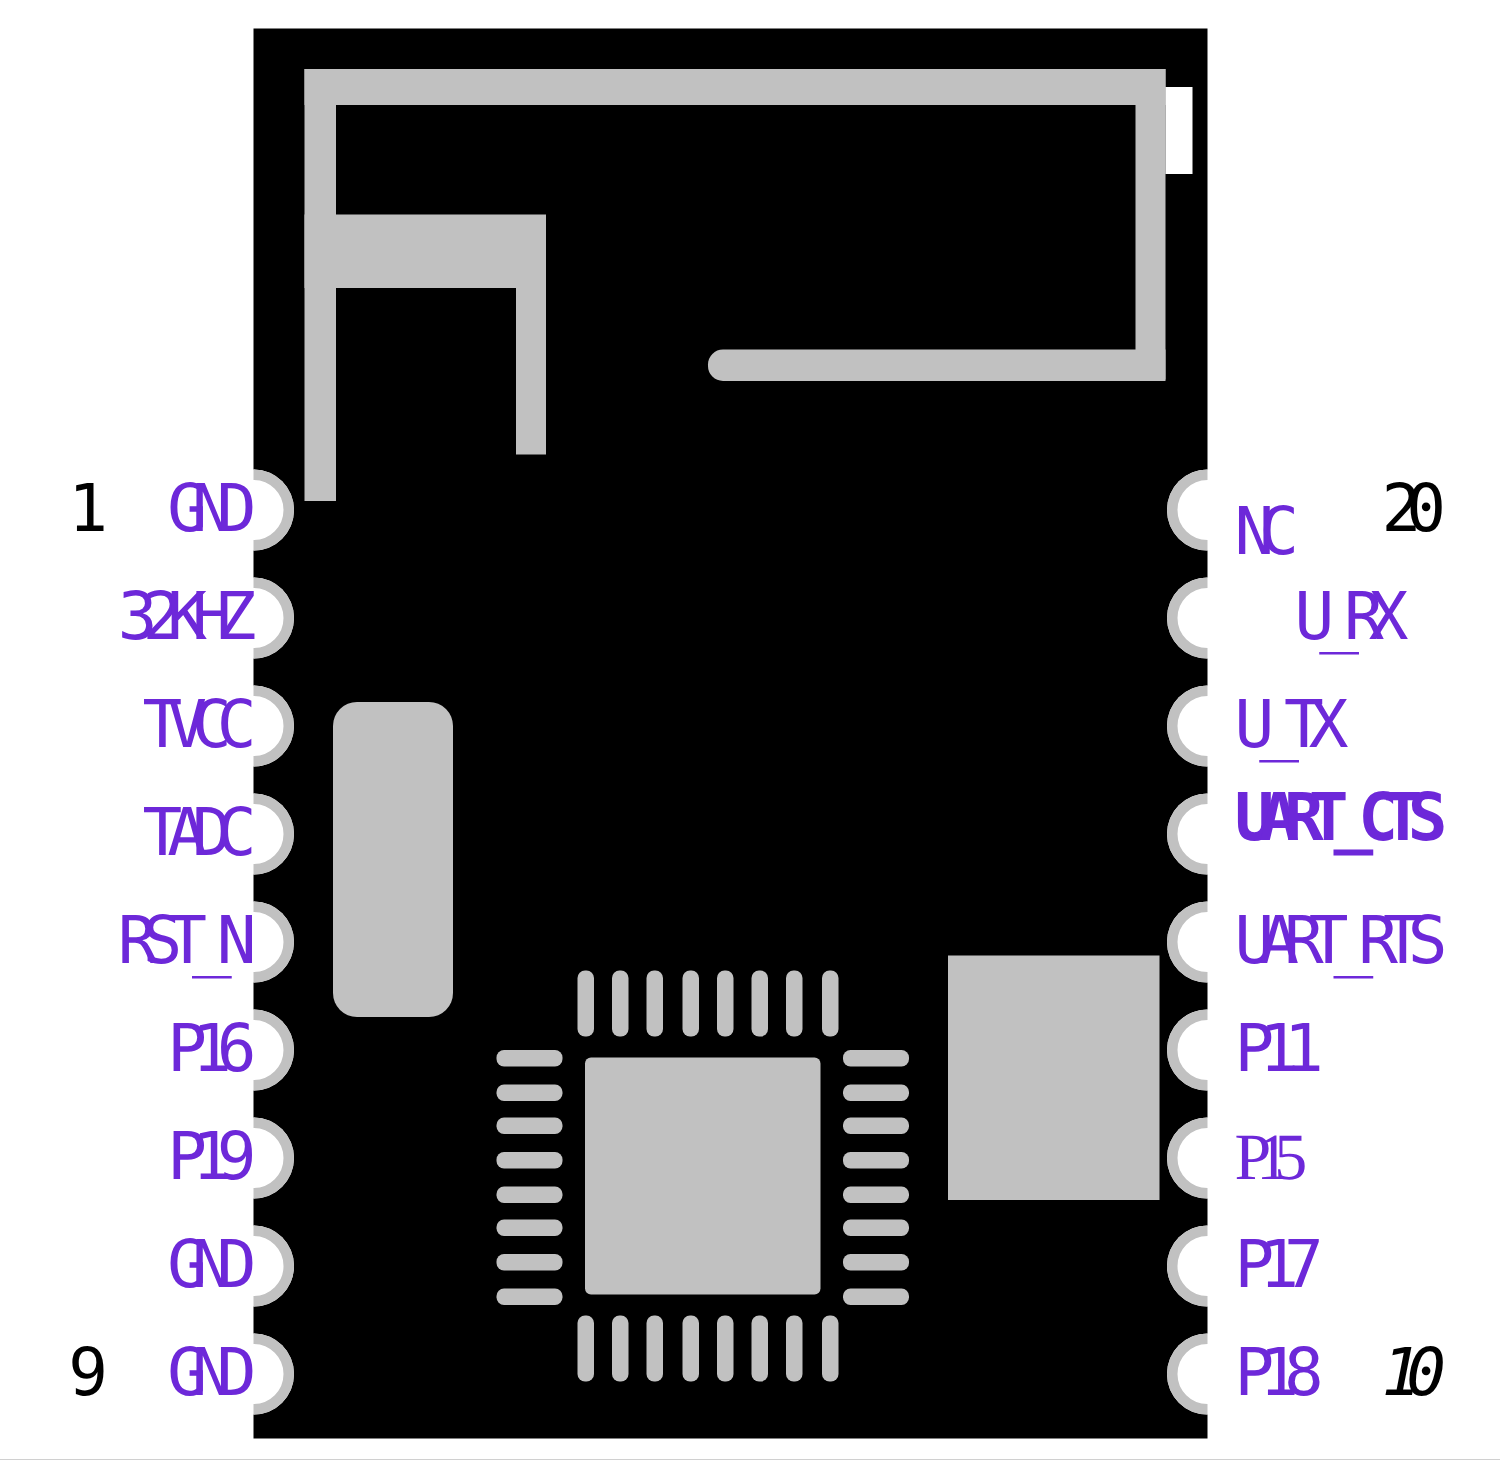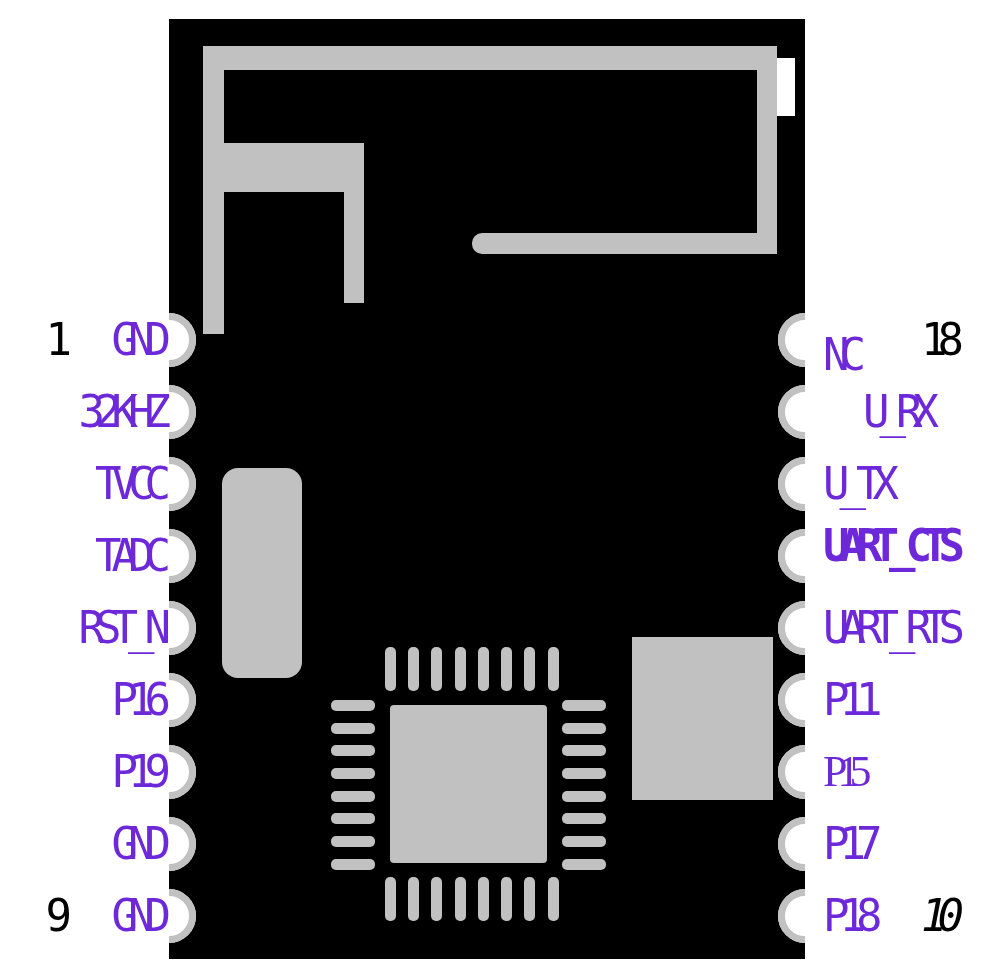--- a/index.html
+++ b/index.html
@@ -131,16 +131,16 @@
   <div class="abs pin-label lab-r" style="top:457px;">U_TX</div>
   <div class="abs pin-label lab-r" style="top:519px;font-weight:bold;">UART_CTS</div>
   <div class="abs pin-label lab-r" style="top:601px;">UART_RTS</div>
   <div class="abs pin-label lab-r" style="top:673px;">P11</div>
   <div class="abs pin-label lab-r" style="top:745px;font-family:Liberation Serif, serif;">P15</div>
   <div class="abs pin-label lab-r" style="top:817px;">P17</div>
   <div class="abs pin-label lab-r" style="top:889px;">P18</div>
 
   <div class="abs pin-num num-l" style="top:313px;">1</div>
   <div class="abs pin-num num-l" style="top:889px;">9</div>
-  <div class="abs pin-num num-r" style="top:313px;">18</div>
+  <div class="abs pin-num num-r" style="top:313px;">20</div>
   <div class="abs pin-num num-r" style="top:889px;font-style:italic;">10</div>
 
 </div>
 
 </body></html>

